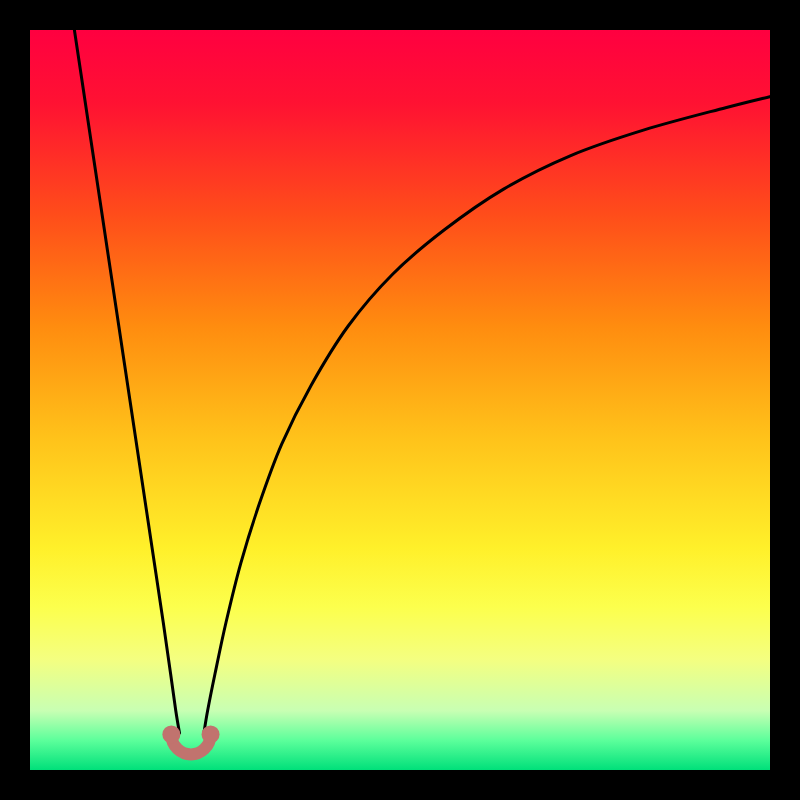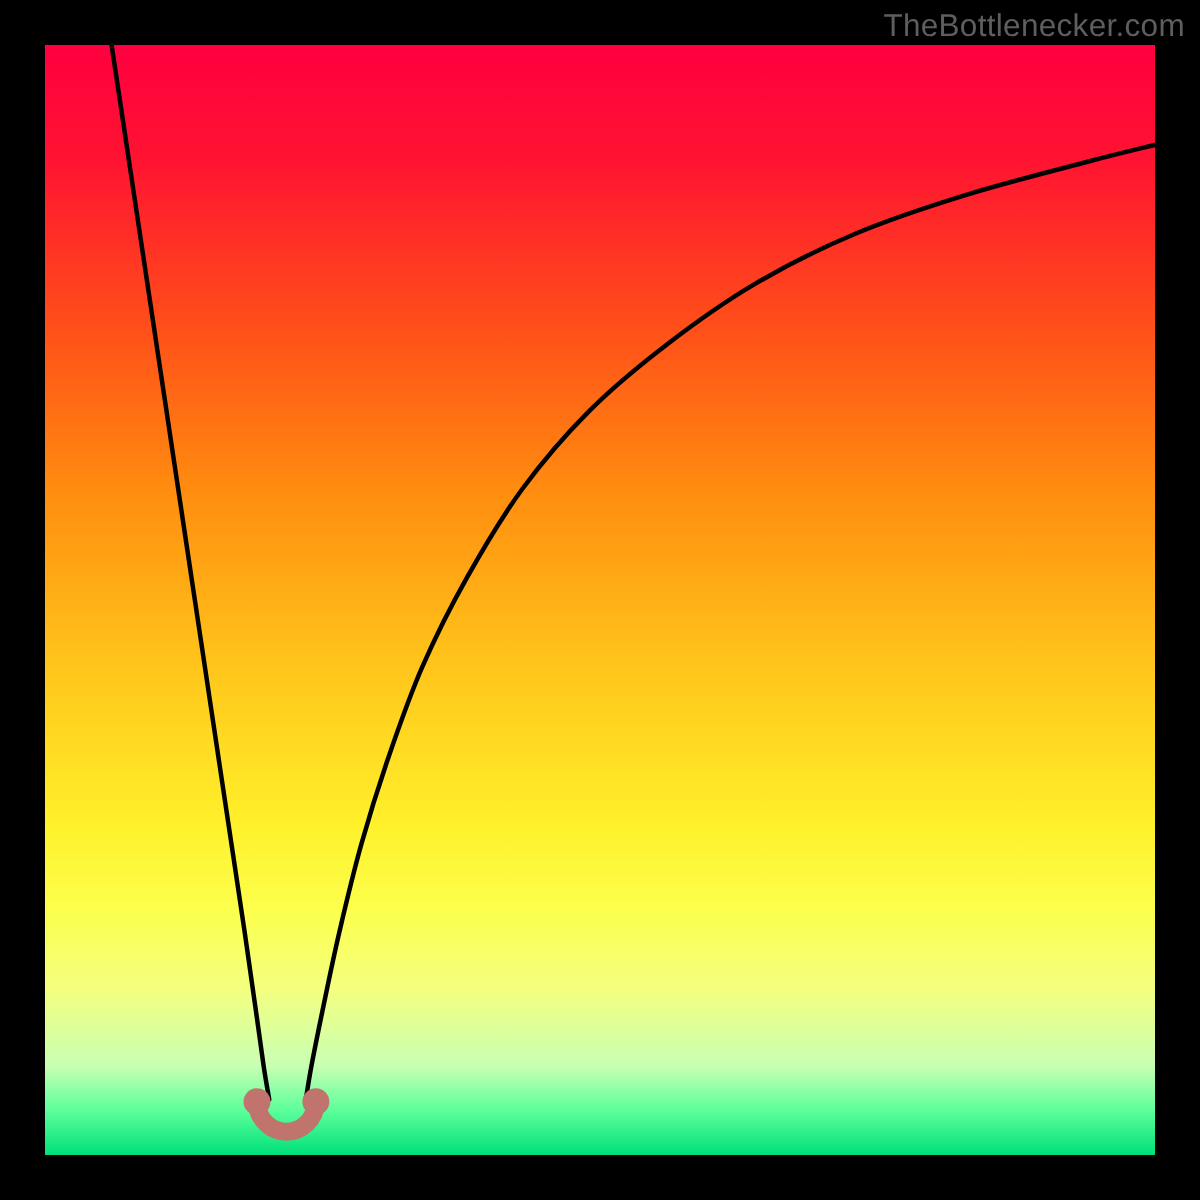--- a/index.html
+++ b/index.html
@@ -62,14 +62,13 @@
           </linearGradient>
         </defs>
         <rect x="0" y="0" width="740" height="740" fill="url(#bg-grad)"></rect>
         <path d="M 44.4 0 C 46.25 12.333333333333334 51.8 49.33333333333333 55.5 74 C 59.2 98.66666666666667 62.89999999999999 123.33333333333333 66.6 148 C 70.3 172.66666666666666 74 197.33333333333334 77.7 222 C 81.4 246.66666666666666 85.1 271.3333333333333 88.8 296 C 92.5 320.6666666666667 96.2 345.3333333333333 99.9 370 C 103.60000000000001 394.6666666666667 107.3 419.3333333333333 111 444 C 114.7 468.6666666666667 118.4 493.3333333333333 122.10000000000001 518 C 125.80000000000001 542.6666666666666 130.11666666666665 571.0333333333333 133.2 592 C 136.28333333333333 612.9666666666667 138.50333333333333 629 140.6 643.8 C 142.69666666666666 658.5999999999999 144.29999999999998 670.9333333333333 145.77999999999997 680.8 C 147.25999999999996 690.6666666666666 148.86333333333332 699.3 149.48 703" fill="none" stroke="#000000" stroke-width="3" stroke-linecap="round"></path>
         <path d="M 173.89999999999998 703 C 174.51666666666665 699.3 175.75 690.6666666666666 177.6 680.8 C 179.45 670.9333333333333 181.91666666666666 658.5999999999999 185 643.8 C 188.08333333333334 629 191.78333333333336 610.5 196.10000000000002 592 C 200.41666666666669 573.5 205.34999999999997 552.5333333333333 210.89999999999998 532.8 C 216.45 513.0666666666666 222.61666666666667 493.33333333333337 229.4 473.6 C 236.18333333333334 453.8666666666667 242.9666666666667 434.1333333333333 251.60000000000002 414.4 C 260.23333333333335 394.66666666666663 270.1 374.93333333333334 281.2 355.2 C 292.29999999999995 335.46666666666664 304.6333333333333 314.5 318.2 296 C 331.76666666666665 277.5 346.5666666666666 260.2333333333333 362.59999999999997 244.2 C 378.6333333333333 228.16666666666666 395.90000000000003 213.9833333333334 414.40000000000003 199.80000000000007 C 432.90000000000003 185.61666666666673 452.6333333333334 171.43333333333337 473.6 159.10000000000002 C 494.56666666666666 146.76666666666668 516.7666666666667 135.66666666666674 540.1999999999999 125.80000000000007 C 563.6333333333332 115.9333333333334 588.3 107.91666666666667 614.1999999999999 99.89999999999998 C 640.0999999999999 91.88333333333328 674.6333333333332 83.24999999999993 695.5999999999999 77.69999999999993 C 716.5666666666666 72.14999999999993 732.6 68.45 740 66.60000000000002" fill="none" stroke="#000000" stroke-width="3" stroke-linecap="round"></path>
         <path d="M 141.34 704.48 C 141.34 716.4680000000001 151.14499999999998 724.46 160.95 724.46 C 170.755 724.46 180.56 716.4680000000001 180.56 704.48" fill="none" stroke="#c1736e" stroke-width="12" stroke-linecap="round"></path>
         <circle cx="141.34" cy="704.48" r="9" fill="#c1736e"></circle>
         <circle cx="180.56" cy="704.48" r="9" fill="#c1736e"></circle>
       </svg>
   </div>
-  <div class="watermark">TheBottlenecker.com</div>
 </div>
 
 </body></html>

